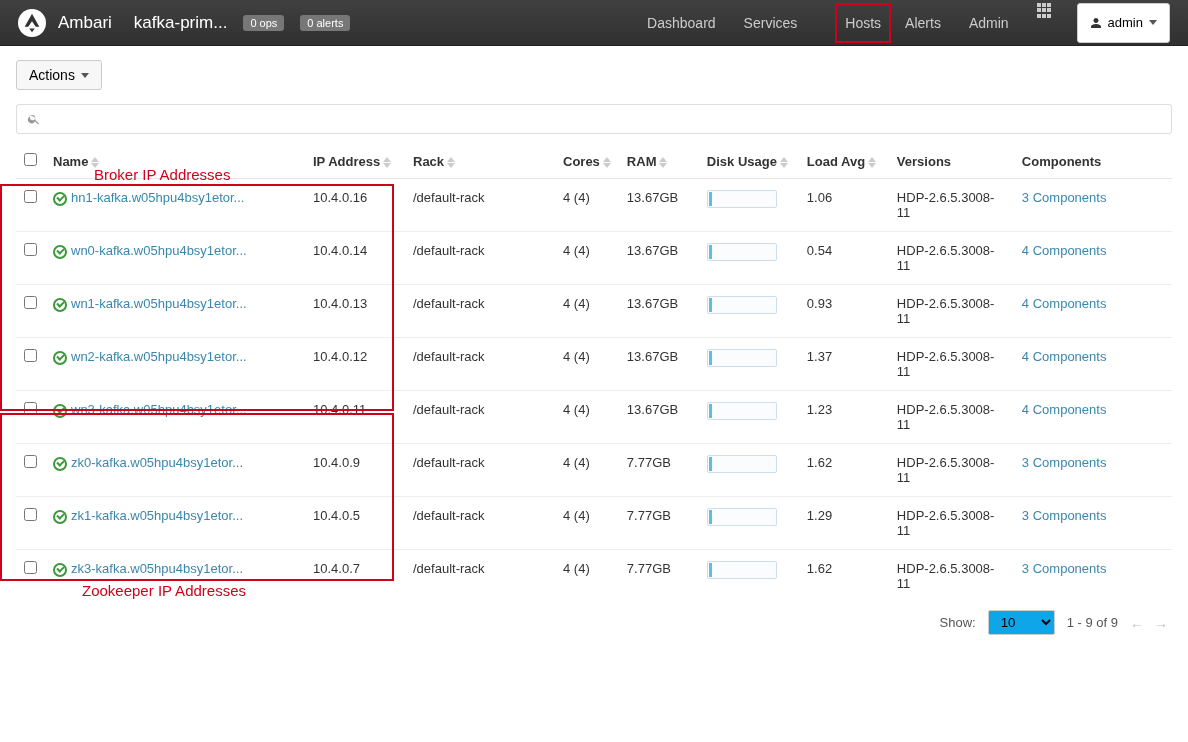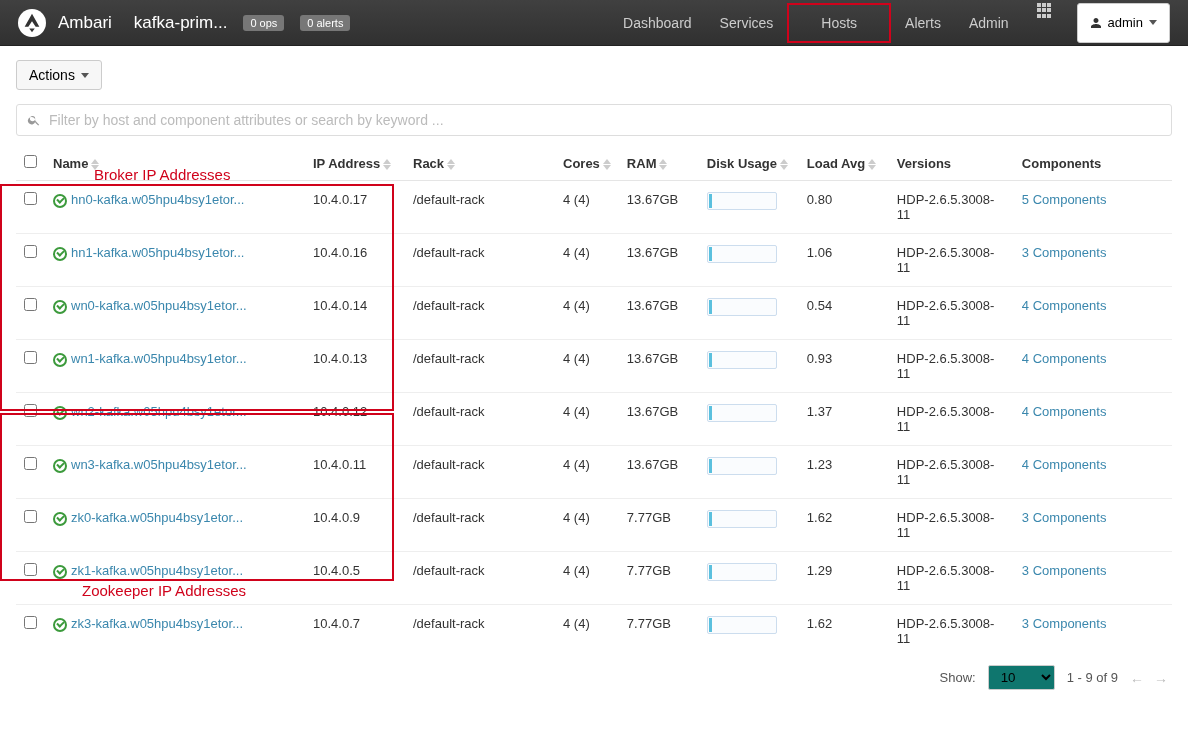--- a/index.html
+++ b/index.html
@@ -24,21 +24,21 @@
   .cluster { color: #fff; font-size: 17px; margin-left: 10px; }
   .badge {
     display: inline-block; padding: 2px 7px; font-size: 11px;
     background: #777; color: #fff; border-radius: 3px; margin-left: 4px; text-align: center;
   }
   .navbar-right { margin-left: auto; display: flex; gap: 0; }
   .nav-item {
     color: #ccc; padding: 12px 14px; font-size: 14px; cursor: pointer;
     text-decoration: none;
   }
-  .nav-item.active-box { border: 2px solid #d0021b; padding: 10px 32px; }
+  .nav-item.active-box { border: 2px solid #d0021b; padding: 10px 8px; margin-left: 24px; }
   .apps-icon { display: inline-flex; flex-wrap: wrap; width: 16px; height: 16px; margin: 0 14px; }
   .apps-icon span { width: 4px; height: 4px; background: #ccc; margin: 0.5px; }
   .user-btn {
     background: #fff; border: 1px solid #ccc; border-radius: 3px;
     padding: 5px 12px; font-size: 13px; display: flex; align-items: center; gap: 6px;
     cursor: pointer; margin-left: 10px;
   }
   .caret { width: 0; height: 0; border-left: 4px solid transparent; border-right: 4px solid transparent; border-top: 5px solid #555; display: inline-block; }
 
   
@@ -89,21 +89,21 @@
 
   .annotate {
     position: absolute; color: #d0021b; font-size: 15px;
     font-family: "Segoe UI", sans-serif;
   }
   .annotate-box {
     position: absolute; border: 2px solid #d0021b; pointer-events: none;
   }
 
   .pager { display: flex; justify-content: flex-end; align-items: center; gap: 12px; padding: 8px 4px 4px; color: #555; font-size: 13px; }
-  .pager select { border: 1px solid #ccc; padding: 3px 22px 3px 8px; border-radius: 2px; background: #0f766e; }
+  .pager select { border: 1px solid #ccc; padding: 3px 22px 3px 8px; border-radius: 2px; background: #0ea5e9; }
   .pager-arrows { color: #bbb; display: flex; gap: 10px; font-size: 14px; }
 
   .content-wrap { position: relative; }
 </style>
 </head>
 <body>
 
 <div class="navbar">
   <div class="navbar-left">
     <div class="logo-circle">
@@ -147,21 +147,20 @@
 
   <button class="actions-btn">
     <span>Actions</span>
     <span class="caret"></span>
   </button>
 
   <div class="search-bar">
     <svg width="14" height="14" viewBox="0 0 24 24">
         <path fill="#999" d="M15.5 14h-.8l-.3-.3A6.5 6.5 0 1 0 14 15.5l.3.3v.8l5 5 1.5-1.5-5-5zm-6 0A4.5 4.5 0 1 1 14 9.5 4.5 4.5 0 0 1 9.5 14z"></path>
       </svg>
-    <input type="text" placeholder="Filter by host and component attributes or search by keyword ..." style="">
   </div>
 
   <table>
     <thead>
       <tr>
         <th class="checkbox-cell"><input type="checkbox" style=""></th>
         <th class="col-name"><span>Name</span><span class="sort-icons">
               <span class="sort-up"></span>
               <span class="sort-down"></span>
             </span></th>
@@ -187,34 +186,20 @@
             </span></th>
         <th class="col-load"><span>Load Avg</span><span class="sort-icons">
               <span class="sort-up"></span>
               <span class="sort-down"></span>
             </span></th>
         <th class="col-ver"><span>Versions</span></th>
         <th><span>Components</span></th>
       </tr>
     </thead>
     <tbody id="hosts-body">
-        <tr>
-    <td class="checkbox-cell"><input type="checkbox" style=""></td>
-    <td><span class="status-icon"></span><a class="host-link">hn0-kafka.w05hpu4bsy1etor...</a></td>
-    <td>10.4.0.17</td>
-    <td>/default-rack</td>
-    <td>4 (4)</td>
-    <td>13.67GB</td>
-    <td>
-            <div class="disk-bar"></div>
-          </td>
-    <td>0.80</td>
-    <td>HDP-2.6.5.3008-11</td>
-    <td><a class="comp-link">5 Components</a></td>
-  </tr>
         <tr>
     <td class="checkbox-cell"><input type="checkbox" style=""></td>
     <td><span class="status-icon"></span><a class="host-link">hn1-kafka.w05hpu4bsy1etor...</a></td>
     <td>10.4.0.16</td>
     <td>/default-rack</td>
     <td>4 (4)</td>
     <td>13.67GB</td>
     <td>
             <div class="disk-bar"></div>
           </td>

